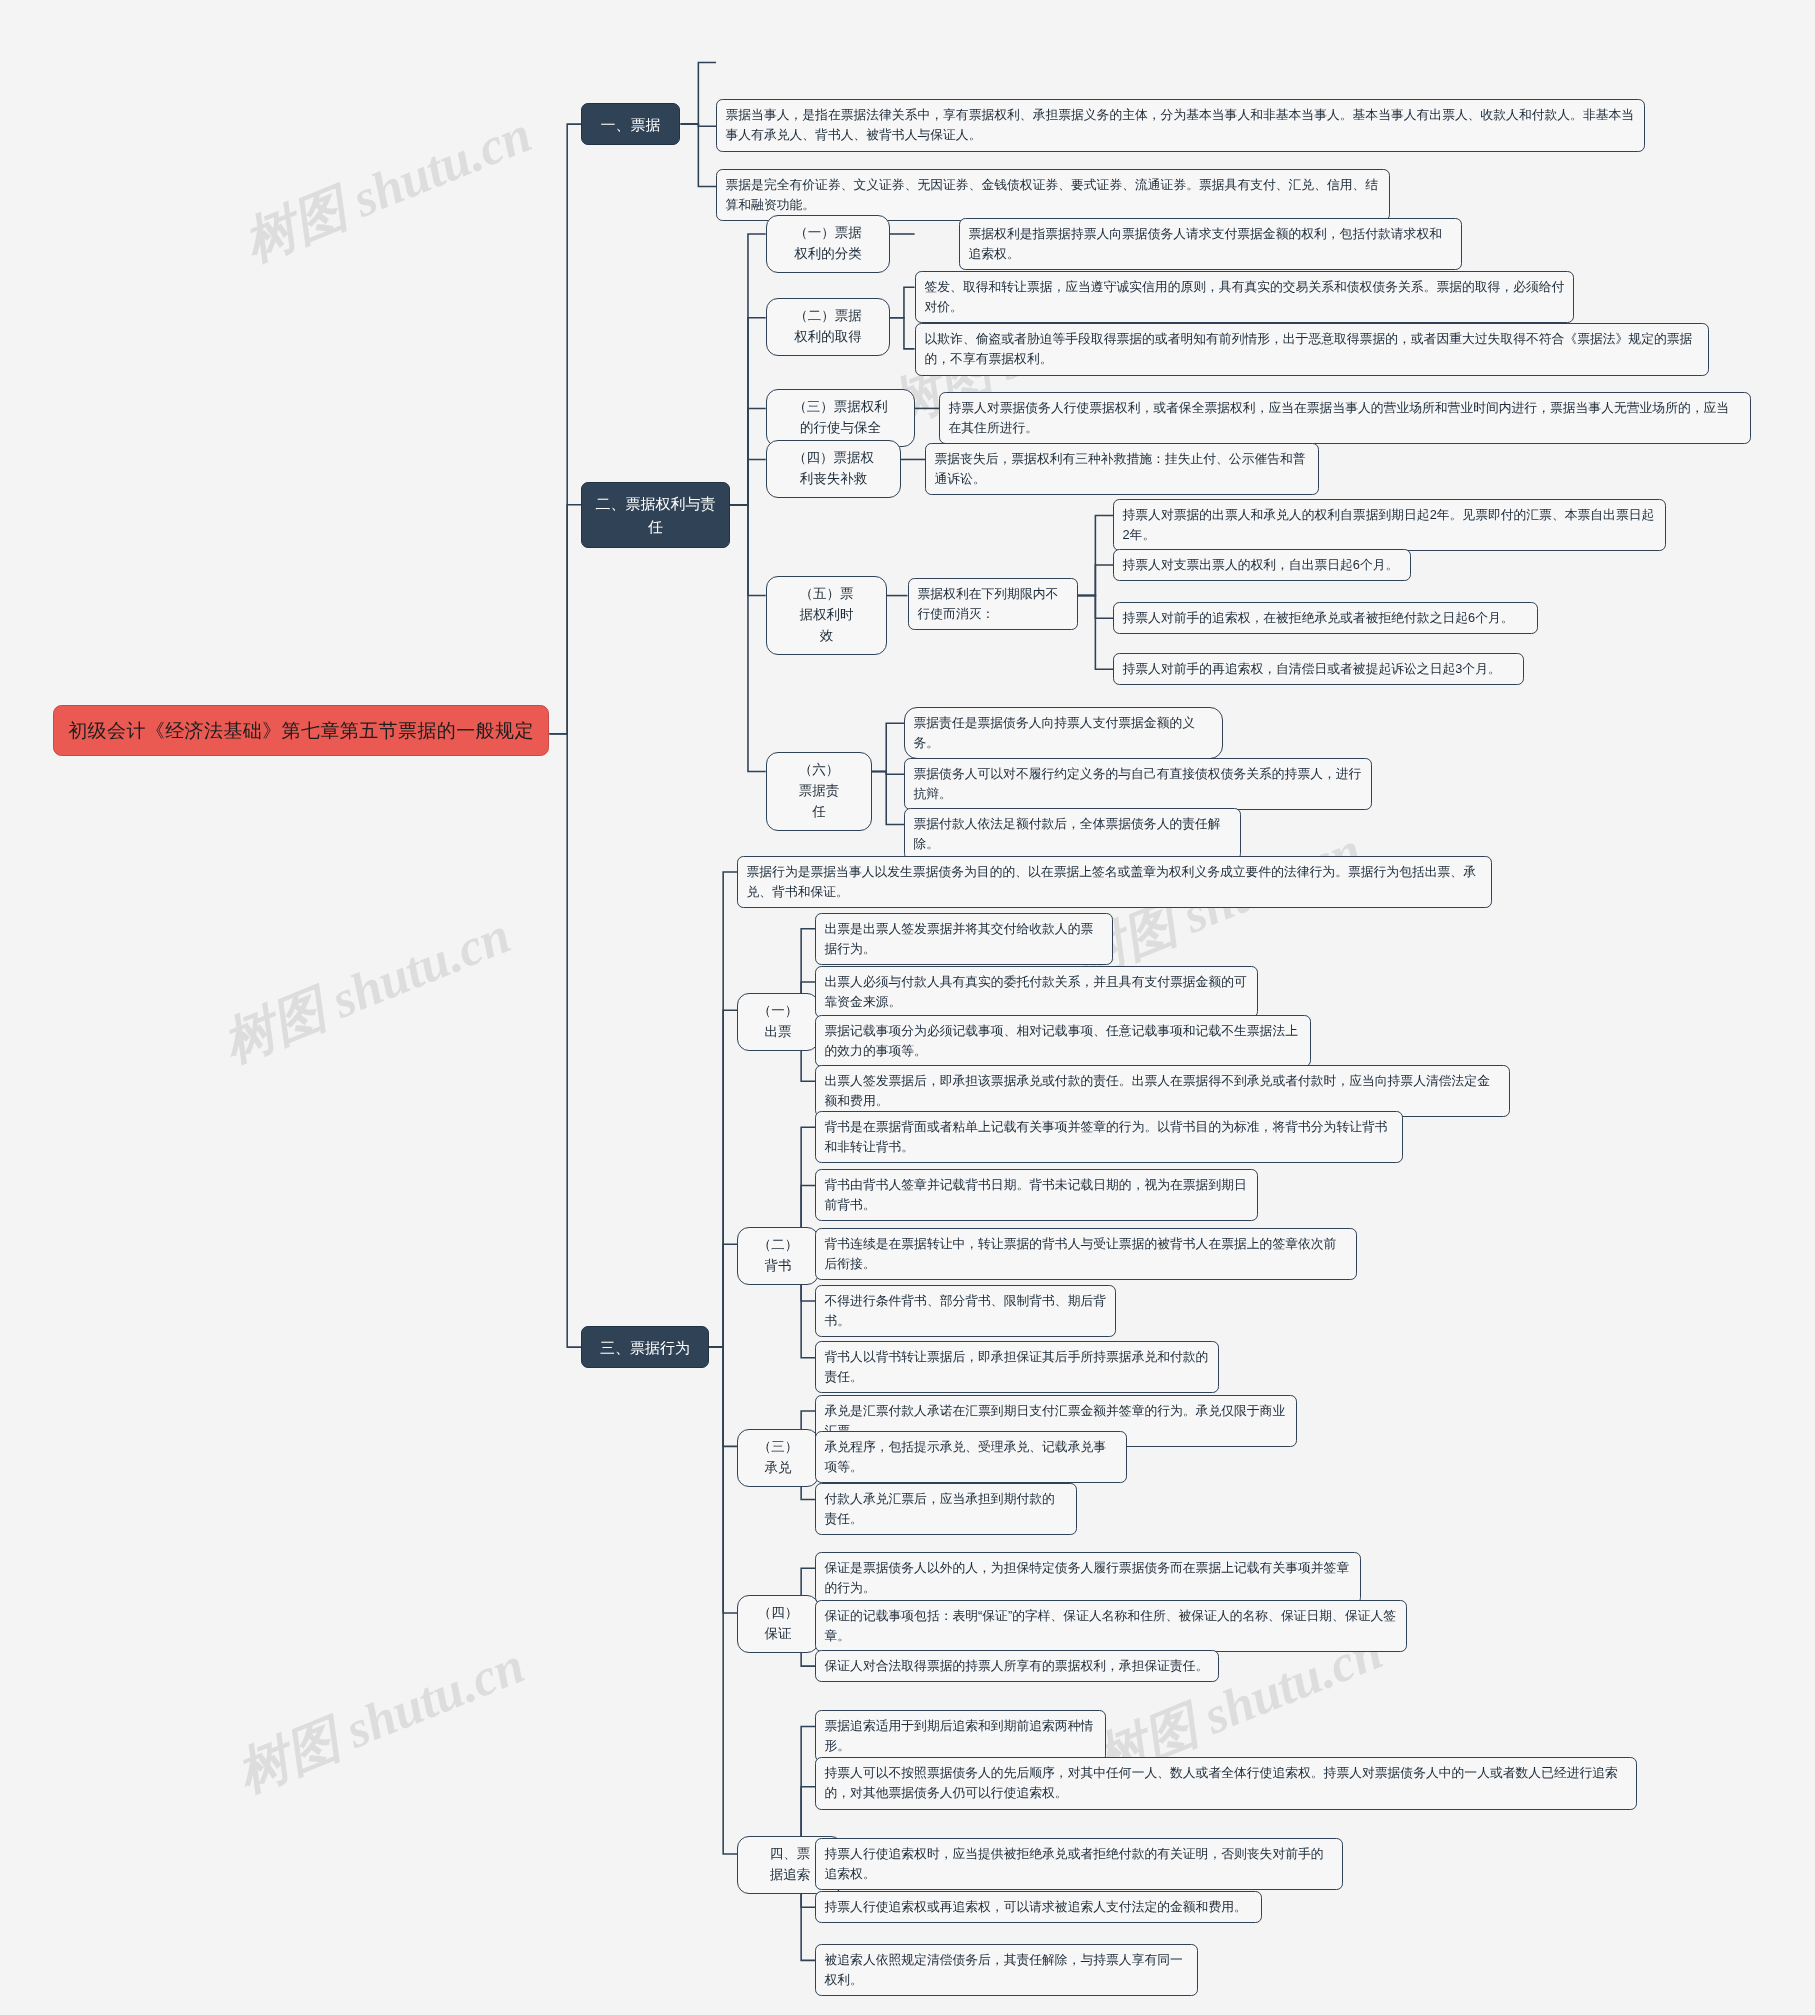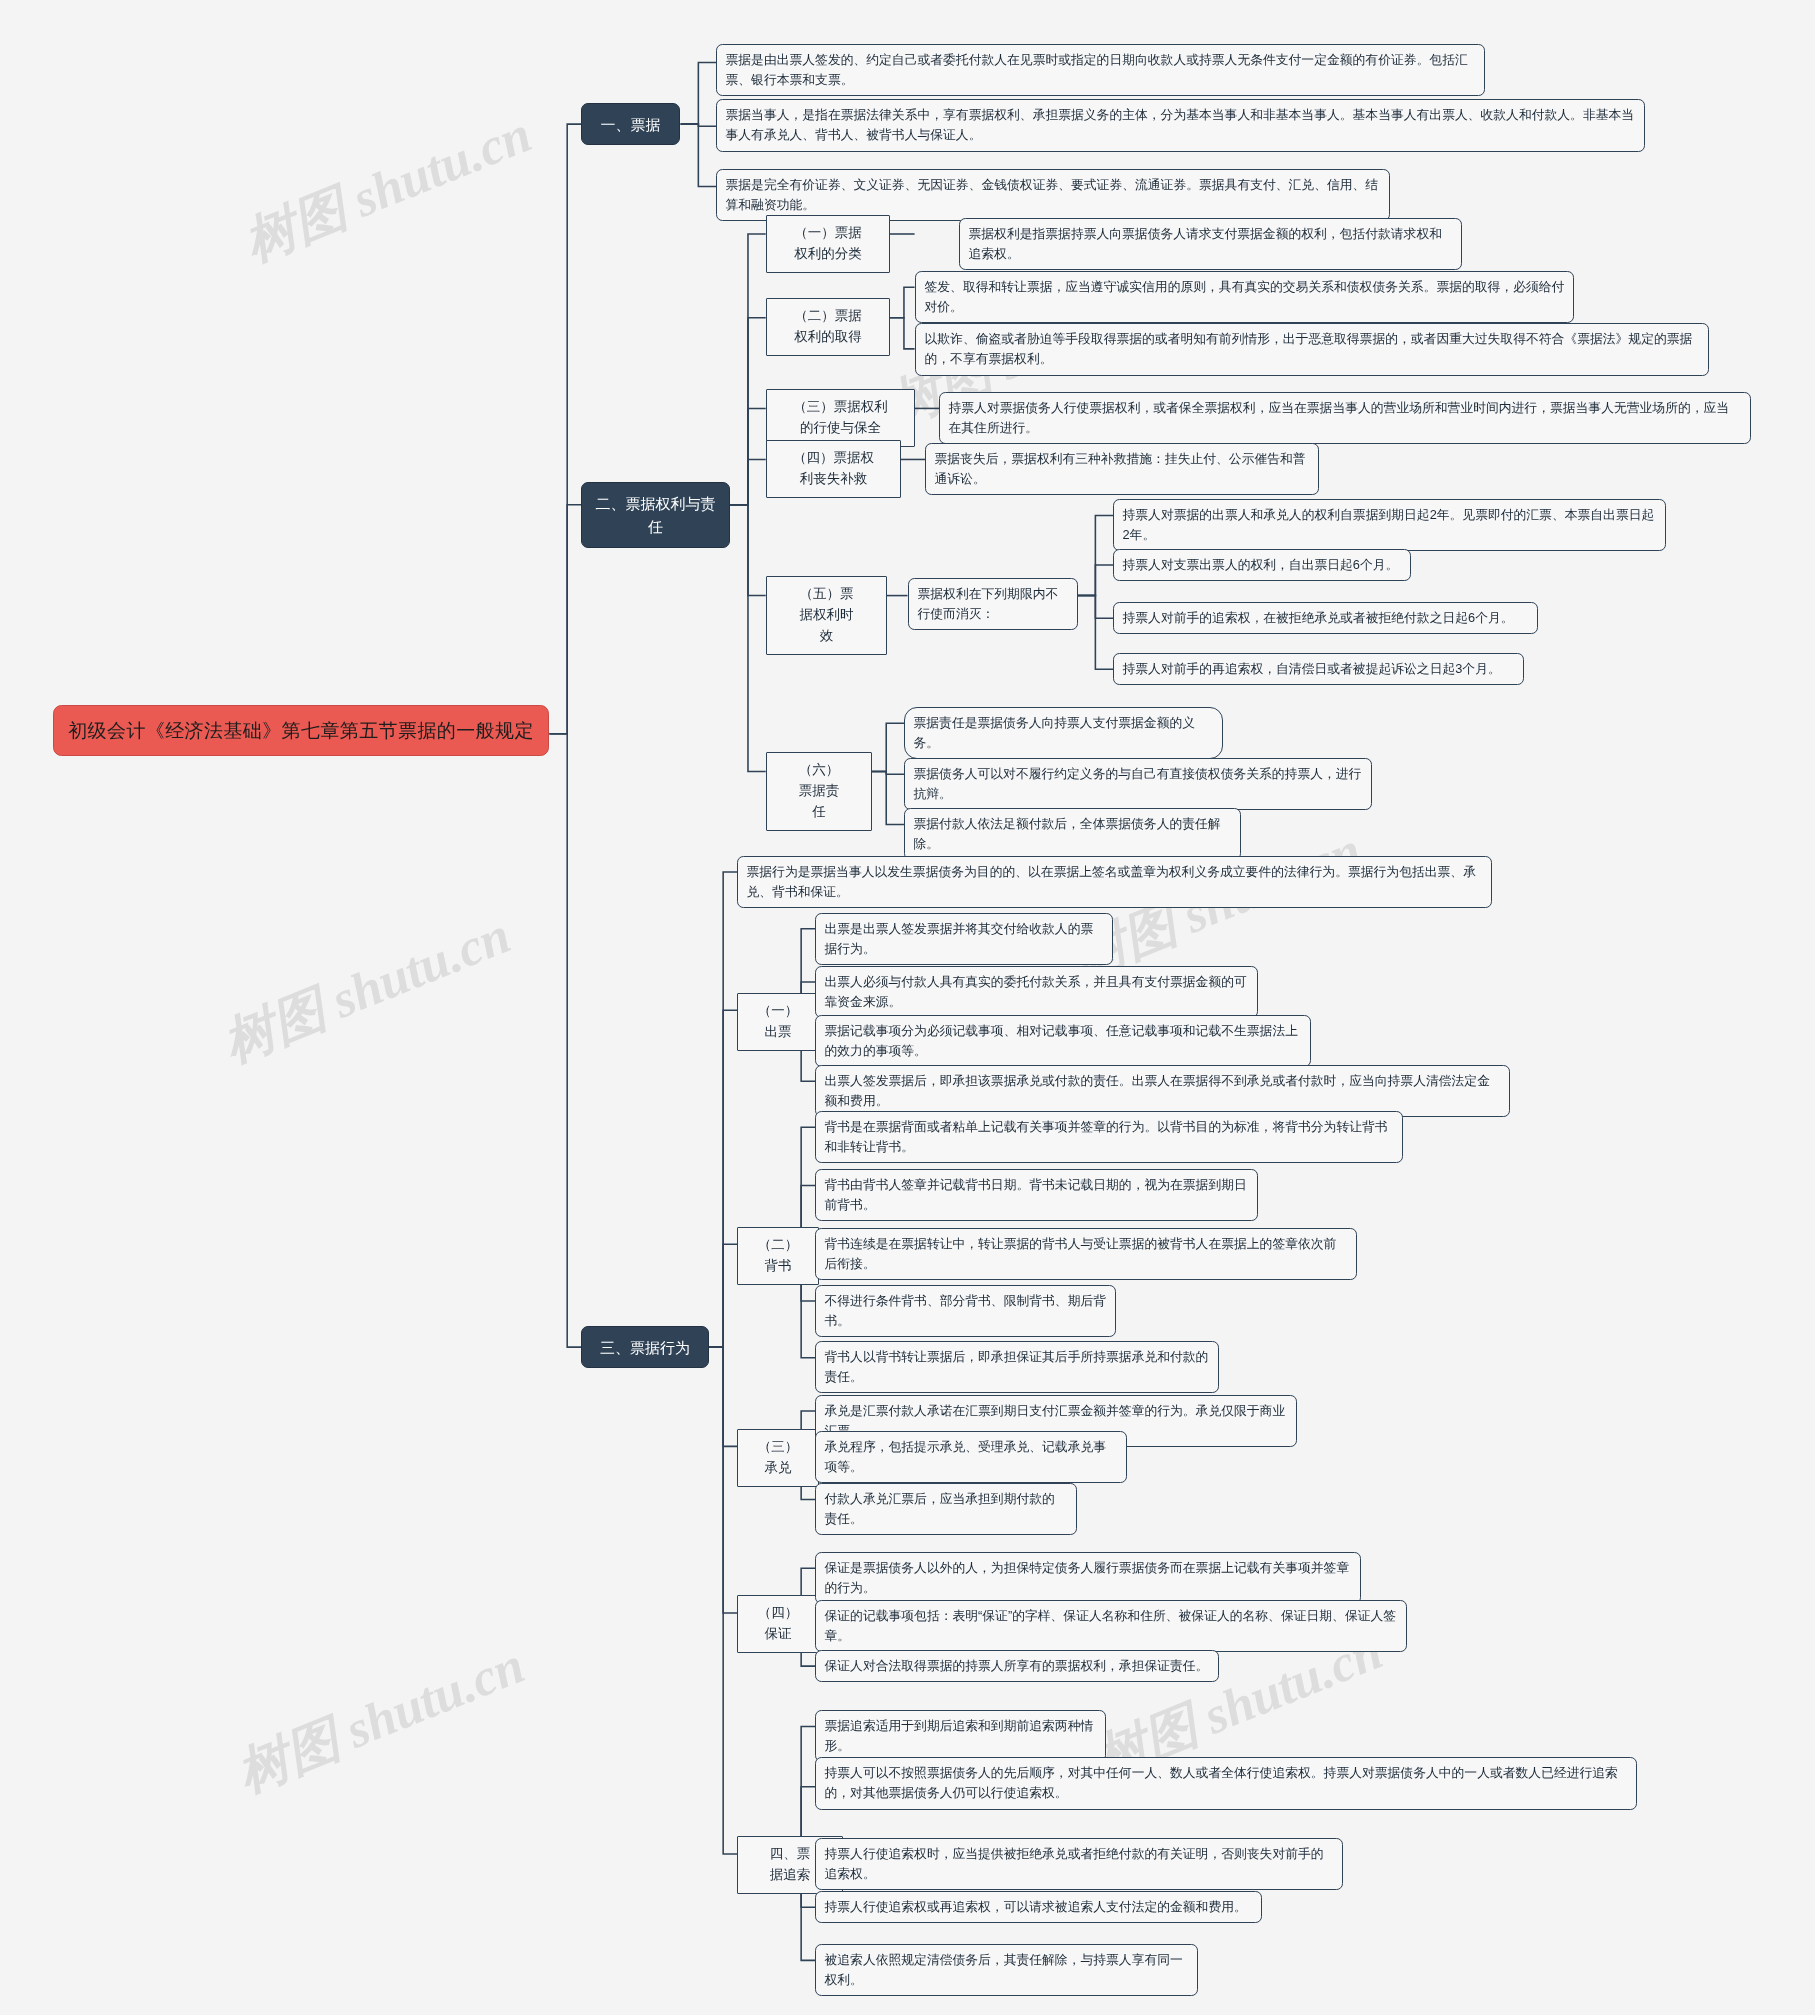--- a/index.html
+++ b/index.html
@@ -66,21 +66,21 @@
     justify-content: center;
     text-align: center;
     align-items: center;
   }
 
   .sub {
     font-size: 13.5px;
     padding: 7px 26px;
     justify-content: center;
     text-align: center;
-    border-radius: 1px;
+    border-radius: 12px;
   }
 
   .leaf { font-size: 12.8px; }
   .leaf.multi { line-height: 1.6; }
 </style>
 </head>
 <body>
 
 <div id="canvas">
 
@@ -164,23 +164,20 @@
   </svg>
 
   <div class="node root" style="left:53px; top:705px; width:496px;">
     <span>初级会计《经济法基础》第七章第五节票据的一般规定</span>
   </div>
 
   <div class="node branch" style="left:581px; top:103px; width:99px;">
     <span>一、票据</span>
   </div>
 
-  <div class="node leaf" style="left:716px; top:44px; width:769px;">
-    <span>票据是由出票人签发的、约定自己或者委托付款人在见票时或指定的日期向收款人或持票人无条件支付一定金额的有价证券。包括汇票、银行本票和支票。</span>
-  </div>
   <div class="node leaf multi" style="left:716px; top:99px; width:929px;">
     <span>票据当事人，是指在票据法律关系中，享有票据权利、承担票据义务的主体，分为基本当事人和非基本当事人。基本当事人有出票人、收款人和付款人。非基本当事人有承兑人、背书人、被背书人与保证人。</span>
   </div>
   <div class="node leaf" style="left:716px; top:169px; width:674px;">
     <span>票据是完全有价证券、文义证券、无因证券、金钱债权证券、要式证券、流通证券。票据具有支付、汇兑、信用、结算和融资功能。</span>
   </div>
 
   <div class="node branch" style="left:581px; top:482px; width:149px;">
     <span>二、票据权利与责任</span>
   </div>

